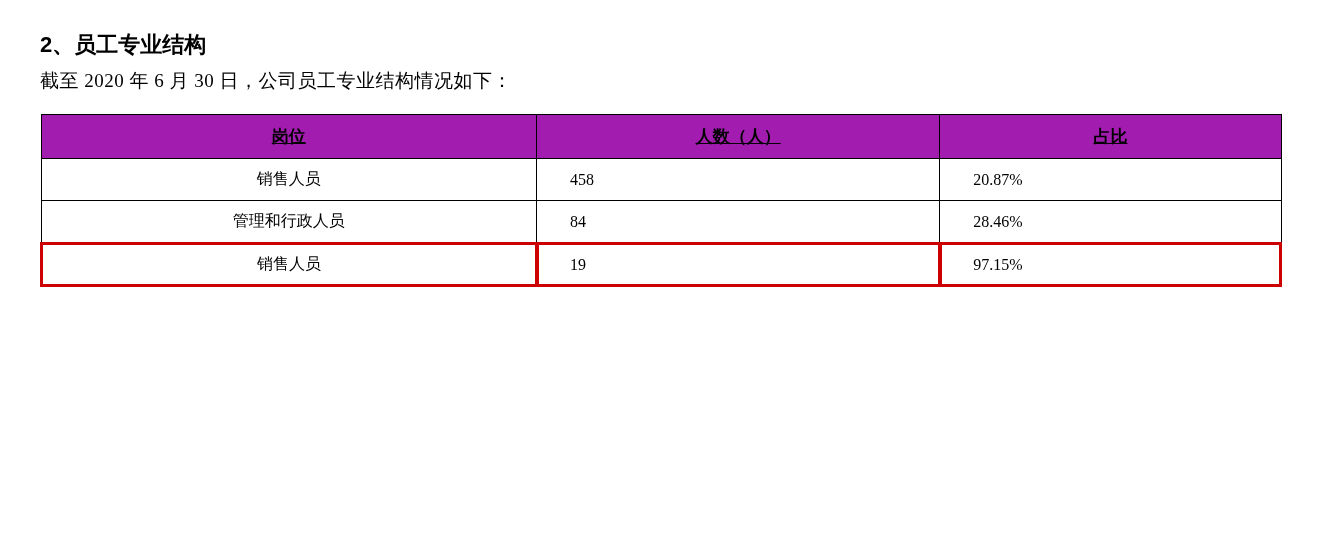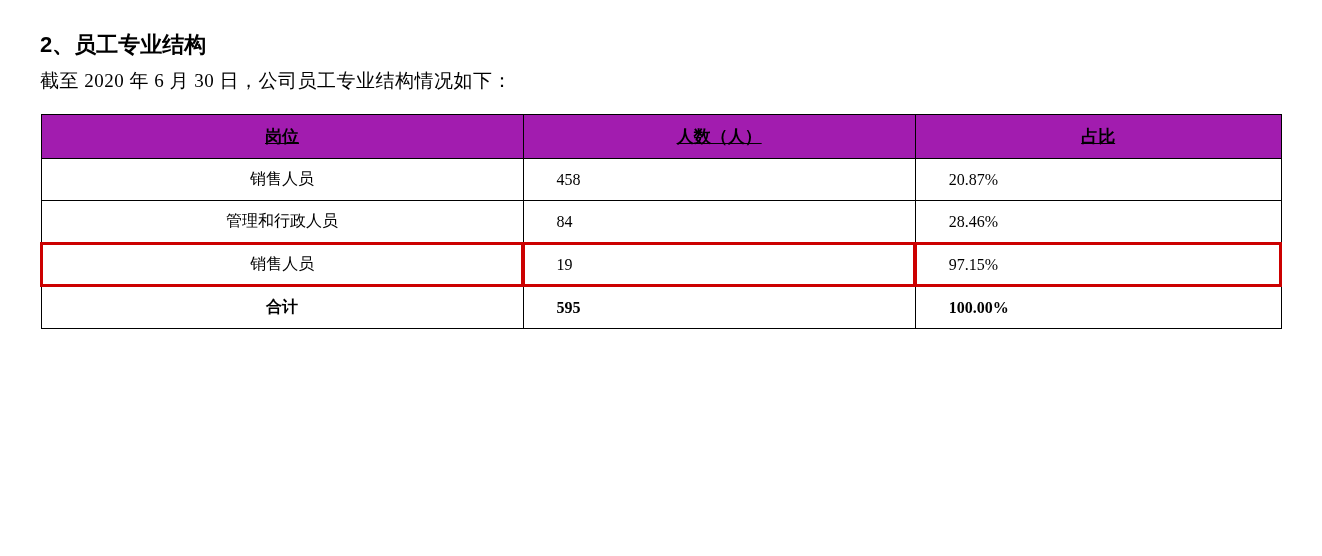--- a/index.html
+++ b/index.html
@@ -107,19 +107,14 @@
       <tr>
         <td>管理和行政人员</td>
         <td class="num-cell">84</td>
         <td class="num-cell">28.46%</td>
       </tr>
       <tr class="highlighted-row">
         <td>销售人员</td>
         <td class="num-cell">19</td>
         <td class="num-cell">97.15%</td>
       </tr>
-      <tr class="total-row">
-        <td>合计</td>
-        <td class="num-cell">595</td>
-        <td class="num-cell">100.00%</td>
-      </tr>
     </tbody>
 </table>
 
 </body></html>

